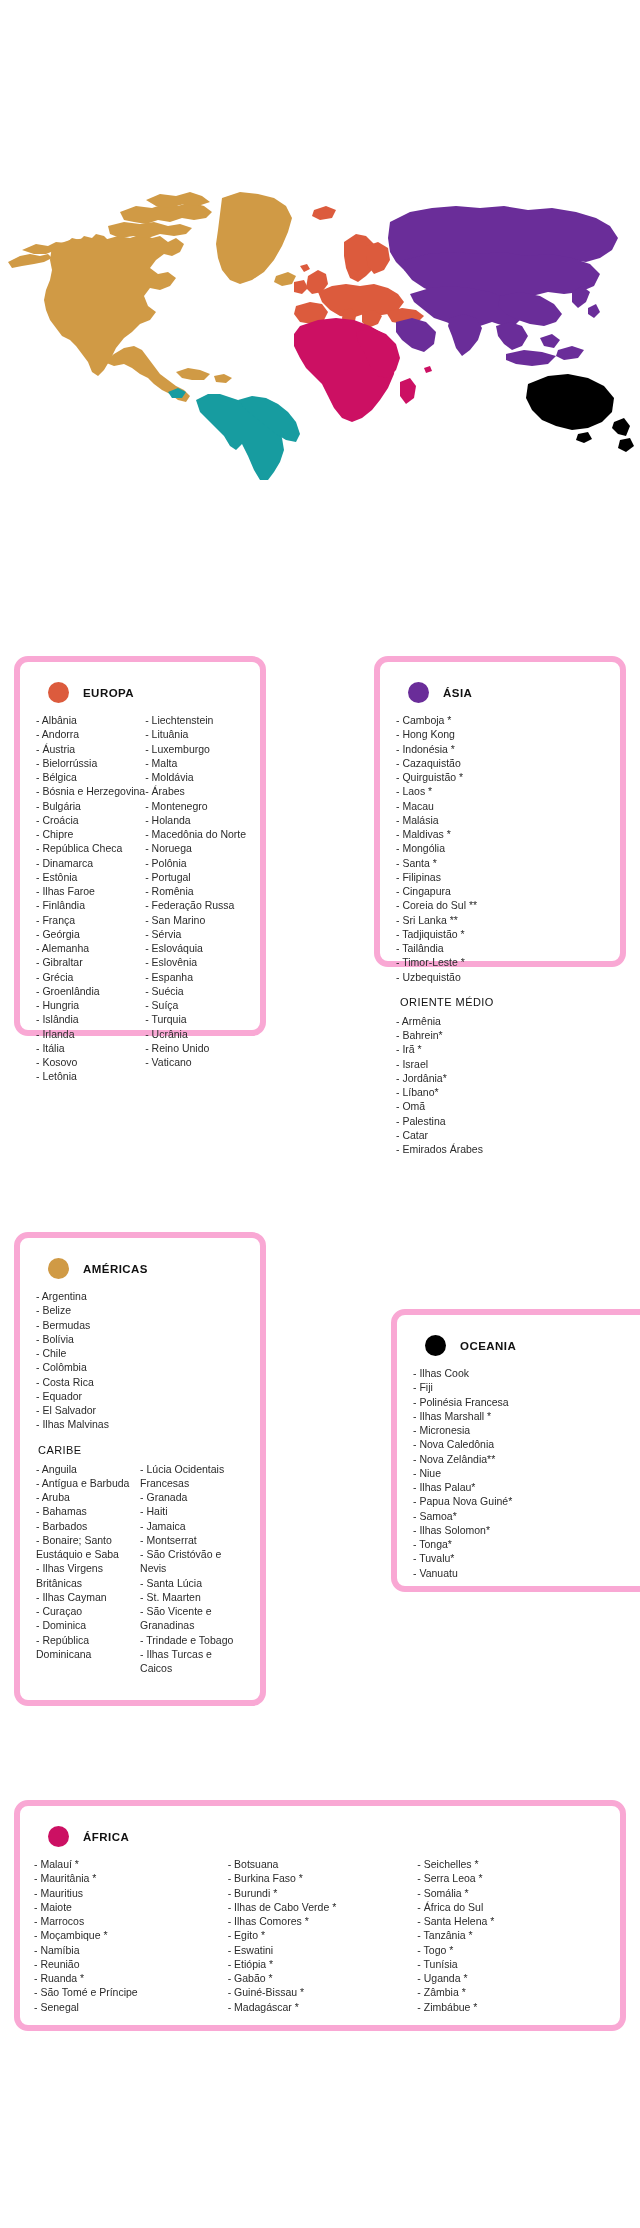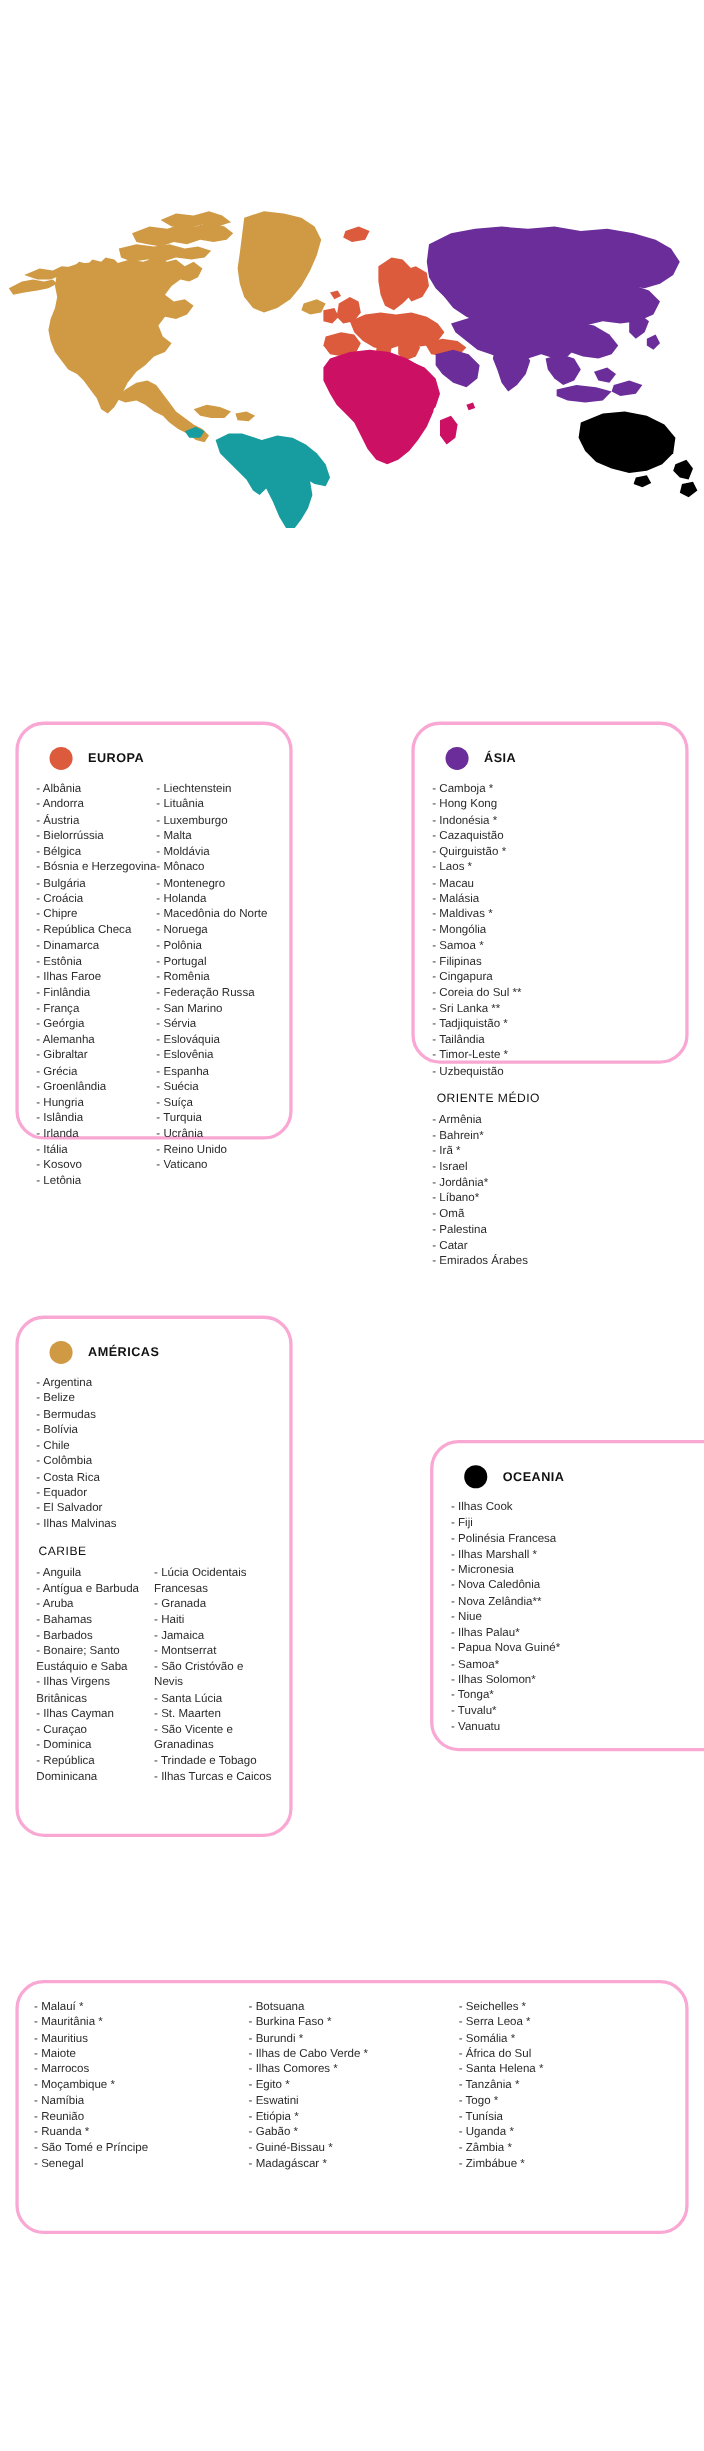--- a/index.html
+++ b/index.html
@@ -15,22 +15,22 @@
 
   
   .map-wrap{
     position:absolute;left:0;top:150px;width:640px;height:330px;
   }
   .map-wrap svg{display:block;width:640px;height:330px;}
 
   
   .panel{
     position:absolute;
-    border:3px solid #f9a8d4;
-    border-radius:26px;
+    border:6px solid #f9a8d4;
+    border-radius:14px;
     background:#ffffff;
     box-sizing:border-box;
     padding:14px 14px 12px 14px;
   }
   .panel-head{
     display:flex;align-items:center;
     gap:14px;
     margin:6px 0 10px 14px;
   }
   .dot{
@@ -56,21 +56,21 @@
   
   #panel-europa{left:14px;top:656px;width:252px;height:380px;}
   #panel-europa .col-a{width:115px;padding-left:2px;}
   #panel-europa .col-b{width:120px;}
 
   
   #panel-asia{left:374px;top:656px;width:252px;height:311px;}
   #panel-asia .col-a{width:215px;padding-left:2px;}
 
   
-  #panel-americas{left:14px;top:1196px;width:252px;height:474px;}
+  #panel-americas{left:14px;top:1232px;width:252px;height:474px;}
   #panel-americas .col-a{width:115px;padding-left:2px;}
   #panel-americas .col-b{width:120px;}
   #panel-americas .cb-a{width:118px;padding-left:2px;}
   #panel-americas .cb-b{width:118px;}
 
   
   #panel-oceania{left:374px;top:1309px;width:276px;height:283px;margin-left:17px;}
   #panel-oceania .col-a{width:215px;padding-left:2px;}
 
   
@@ -213,21 +213,21 @@
         <div class="item">- Itália</div>
         <div class="item">- Kosovo</div>
         <div class="item">- Letônia</div>
       </div>
       <div class="col col-b">
         <div class="item">- Liechtenstein</div>
         <div class="item">- Lituânia</div>
         <div class="item">- Luxemburgo</div>
         <div class="item">- Malta</div>
         <div class="item">- Moldávia</div>
-        <div class="item">- Mônaco</div>
+        <div class="item">- Árabes</div>
         <div class="item">- Montenegro</div>
         <div class="item">- Holanda</div>
         <div class="item">- Macedônia do Norte</div>
         <div class="item">- Noruega</div>
         <div class="item">- Polônia</div>
         <div class="item">- Portugal</div>
         <div class="item">- Romênia</div>
         <div class="item">- Federação Russa</div>
         <div class="item">- San Marino</div>
         <div class="item">- Sérvia</div>
@@ -254,21 +254,21 @@
         <div class="item">- Camboja *</div>
         <div class="item">- Hong Kong</div>
         <div class="item">- Indonésia *</div>
         <div class="item">- Cazaquistão</div>
         <div class="item">- Quirguistão *</div>
         <div class="item">- Laos *</div>
         <div class="item">- Macau</div>
         <div class="item">- Malásia</div>
         <div class="item">- Maldivas *</div>
         <div class="item">- Mongólia</div>
-        <div class="item">- Samoa *</div>
+        <div class="item">- Santa *</div>
         <div class="item">- Filipinas</div>
         <div class="item">- Cingapura</div>
         <div class="item">- Coreia do Sul **</div>
         <div class="item">- Sri Lanka **</div>
         <div class="item">- Tadjiquistão *</div>
         <div class="item">- Tailândia</div>
         <div class="item">- Timor-Leste *</div>
         <div class="item">- Uzbequistão</div>
 
         <div class="sub-title">ORIENTE MÉDIO</div>
@@ -359,20 +359,24 @@
         <div class="item">- Samoa*</div>
         <div class="item">- Ilhas Solomon*</div>
         <div class="item">- Tonga*</div>
         <div class="item">- Tuvalu*</div>
         <div class="item">- Vanuatu</div>
       </div>
     </div>
   </div>
 
   <div class="panel" id="panel-africa">
+    <div class="panel-head">
+      <span class="dot" style="background:#CC1063"></span>
+      <span class="panel-title">ÁFRICA</span>
+    </div>
     <div class="cols">
       <div class="col col-b">
         <div class="item">- Malauí *</div>
         <div class="item">- Mauritânia *</div>
         <div class="item">- Mauritius</div>
         <div class="item">- Maiote</div>
         <div class="item">- Marrocos</div>
         <div class="item">- Moçambique *</div>
         <div class="item">- Namíbia</div>
         <div class="item">- Reunião</div>

